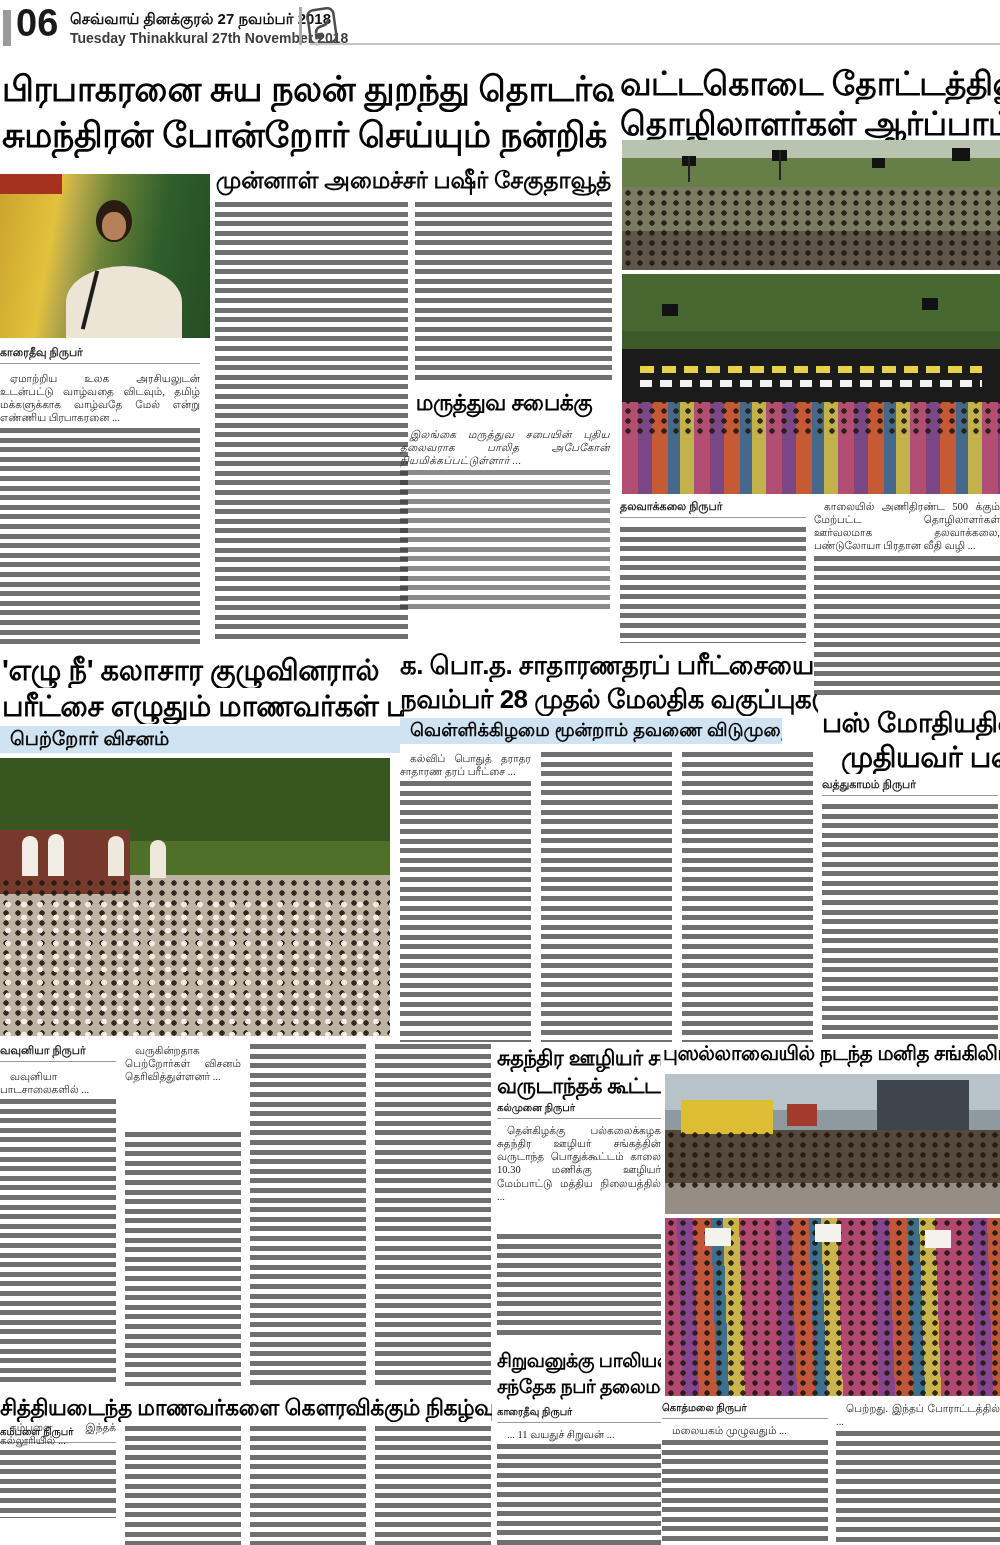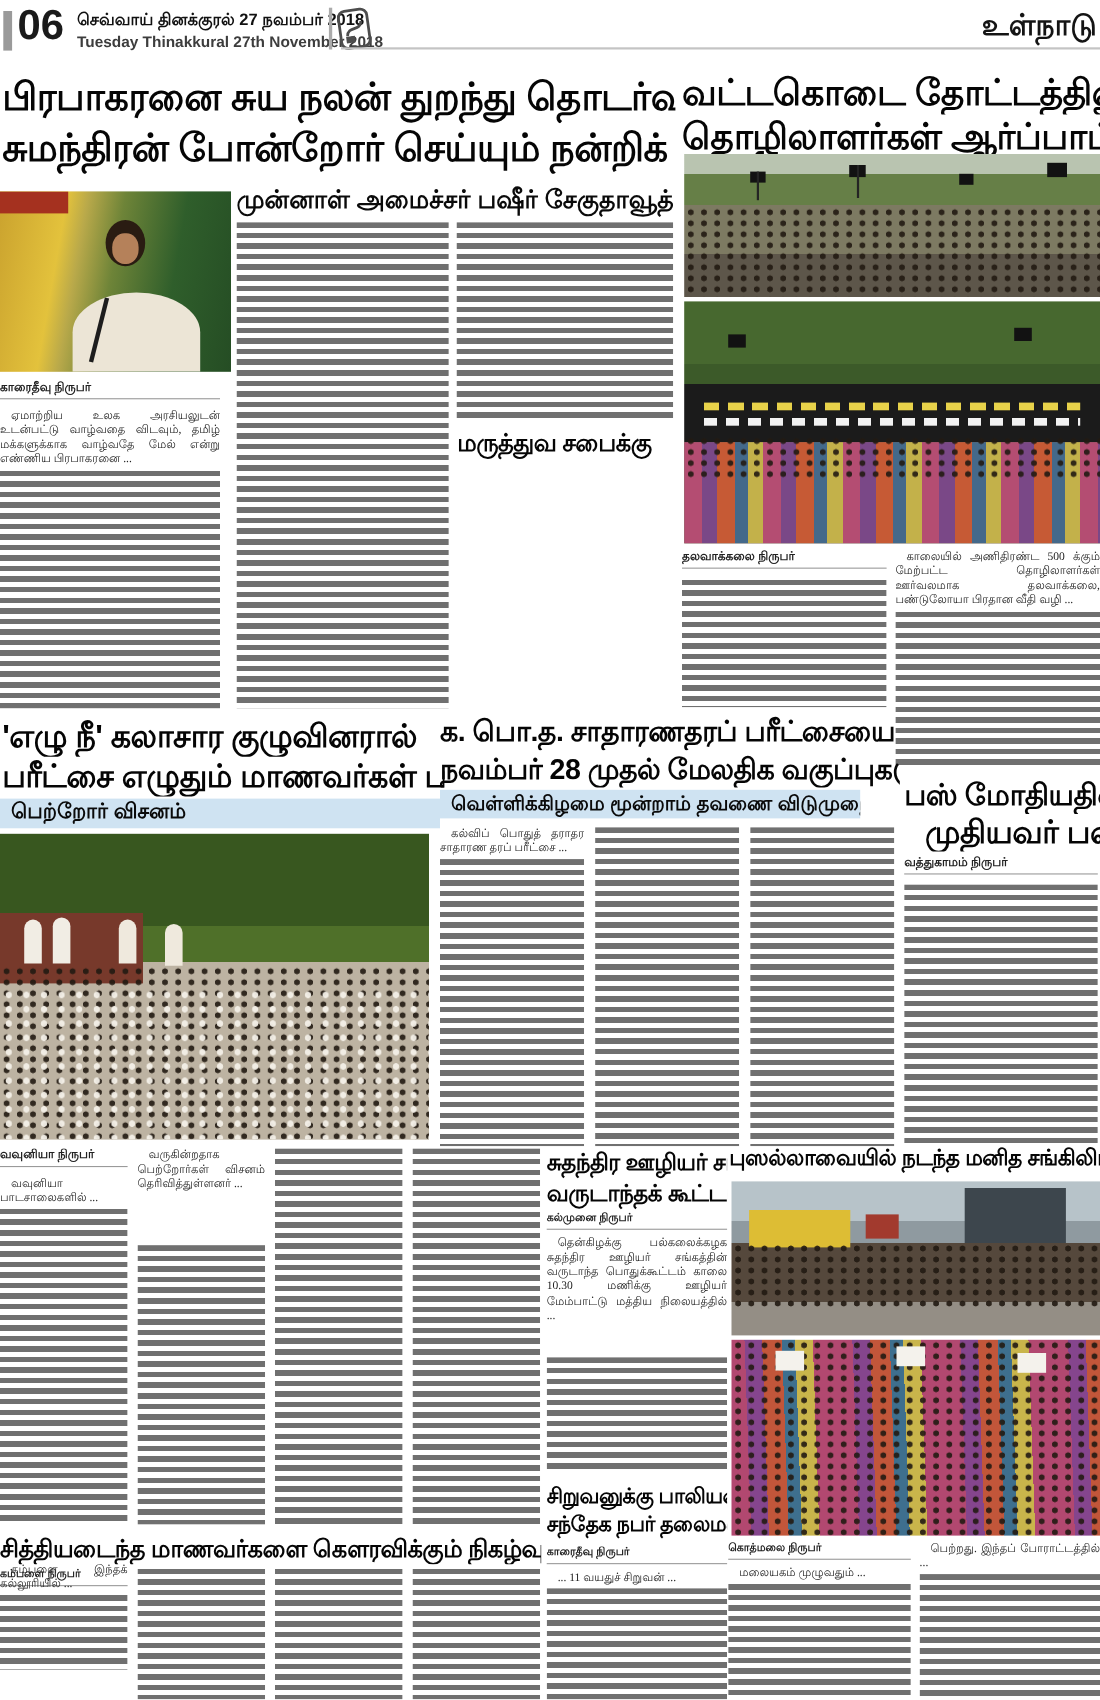--- a/index.html
+++ b/index.html
@@ -1,20 +1,20 @@
 <!DOCTYPE html>
 <html><head>
 <meta charset="utf-8">
 <style>
   html,body{margin:0;padding:0;}
   body{width:1000px;height:1545px;background:#ffffff;position:relative;overflow:hidden;
        font-family:"Liberation Sans",sans-serif;color:#111;}
   .abs{position:absolute;}
   .hl{font-weight:800;color:#050505;letter-spacing:-0.5px;overflow:hidden;white-space:nowrap;}
-  .sub{font-weight:800;color:#0a0a0a;}
+  .sub{font-weight:800;color:#0a0a0a;font-family:Liberation Serif, serif;}
   .kicker{background:#cfe3f2;font-weight:800;color:#0a0a0a;display:flex;align-items:center;padding-left:10px;overflow:hidden;white-space:nowrap;}
   .byline{font-weight:700;font-size:11px;color:#222;border-bottom:1px solid #9a9a9a;padding-bottom:3px;overflow:hidden;white-space:nowrap;}
   .col{display:flex;flex-direction:column;overflow:hidden;}
   .lead{font-family:"Liberation Serif",serif;font-size:10.5px;line-height:1.25;text-align:justify;margin:0 0 3px 0;text-indent:10px;color:#222;}
   .serifit .lead{font-style:italic;letter-spacing:0.4px;}
   .greek{flex:1;opacity:.8;
     background:repeating-linear-gradient(to bottom, rgba(45,45,45,.85) 0 5px, transparent 5px 9.6px);}
   .greek.light{opacity:.65;}
   .rule{background:#c4c4c4;}
   .ph{position:absolute;overflow:hidden;background:#999;}
@@ -45,21 +45,20 @@
   <div class="abs" style="left:70px;top:10px;font-size:15px;font-weight:700;white-space:nowrap;">செவ்வாய் தினக்குரல் 27 நவம்பர் 2018</div>
   <div class="abs" style="left:70px;top:30px;font-size:14px;font-weight:700;color:#3d3d3d;white-space:nowrap;">Tuesday Thinakkural 27th November 2018</div>
   <div class="abs" style="left:299px;top:7px;width:3px;height:38px;background:#ababab;"></div>
   <div class="abs" style="left:306px;top:5px;width:34px;height:42px;">
     <svg width="34" height="42" viewBox="0 0 34 42">
       <rect x="3" y="4" width="26" height="34" rx="6" fill="none" stroke="#4d4d4d" stroke-width="2.5" transform="rotate(-8 17 21)"></rect>
       <path d="M10 28 C10 18 22 24 22 14" fill="none" stroke="#4d4d4d" stroke-width="2.5"></path>
       <rect x="9" y="28" width="8" height="6" fill="#4d4d4d" transform="rotate(-8 13 31)"></rect>
     </svg>
   </div>
-  <div class="abs" style="left:750px;top:8px;width:247px;font-size:27px;font-weight:600;text-align:right;color:#141414;">உள்நாடு</div>
   <div class="abs rule" style="left:310px;top:43px;width:690px;height:2px;"></div>
 </div>
 
 <div class="abs hl" style="left:2px;top:66px;width:612px;font-size:35px;line-height:46px;">பிரபாகரனை சுய நலன் துறந்து தொடர்வதே</div>
 <div class="abs hl" style="left:2px;top:112px;width:612px;font-size:35px;line-height:46px;">சுமந்திரன் போன்றோர் செய்யும் நன்றிக் கடன்</div>
 <div class="abs sub" style="left:215px;top:168px;width:397px;font-size:23px;text-align:center;white-space:nowrap;overflow:hidden;">முன்னாள் அமைச்சர் பஷீர் சேகுதாவூத்</div>
 
 <div class="ph ph-podium" style="left:0;top:174px;width:210px;height:164px;">
   <div style="left:0;top:0;width:62px;height:20px;background:#a5311f;"></div>
   <div style="left:96px;top:26px;width:36px;height:42px;background:#2a1c12;border-radius:50%;"></div>
@@ -75,20 +74,24 @@
 </div>
 <div class="abs col" style="left:215px;top:202px;width:193px;height:442px;">
   <div class="greek"></div>
 </div>
 <div class="abs col" style="left:415px;top:202px;width:197px;height:180px;">
   <div class="greek"></div>
 </div>
 
 <div class="abs" style="left:390px;top:388px;width:228px;height:258px;">
   <div class="hl" style="font-size:22px;text-align:center;line-height:30px;">மருத்துவ சபைக்கு</div>
+  <div class="col serifit" style="margin:10px 8px 0 10px;height:185px;">
+    <p class="lead">இலங்கை மருத்துவ சபையின் புதிய தலைவராக பாலித அபேகோன் நியமிக்கப்பட்டுள்ளார் ...</p>
+    <div class="greek light"></div>
+  </div>
 </div>
 
 <div class="abs hl" style="left:620px;top:64px;width:380px;font-size:33px;line-height:40px;">வட்டகொடை தோட்டத்திலும்</div>
 <div class="abs hl" style="left:620px;top:104px;width:380px;font-size:33px;line-height:40px;">தொழிலாளர்கள் ஆர்ப்பாட்டம்</div>
 
 <div class="ph ph-flags" style="left:622px;top:140px;width:378px;height:130px;">
   <div class="dots" style="left:0;top:48px;width:378px;height:82px;"></div>
   <div class="flag" style="left:60px;top:16px;width:14px;height:10px;"></div>
   <div class="pole" style="left:66px;top:16px;width:2px;height:26px;"></div>
   <div class="flag" style="left:150px;top:10px;width:15px;height:11px;"></div>

